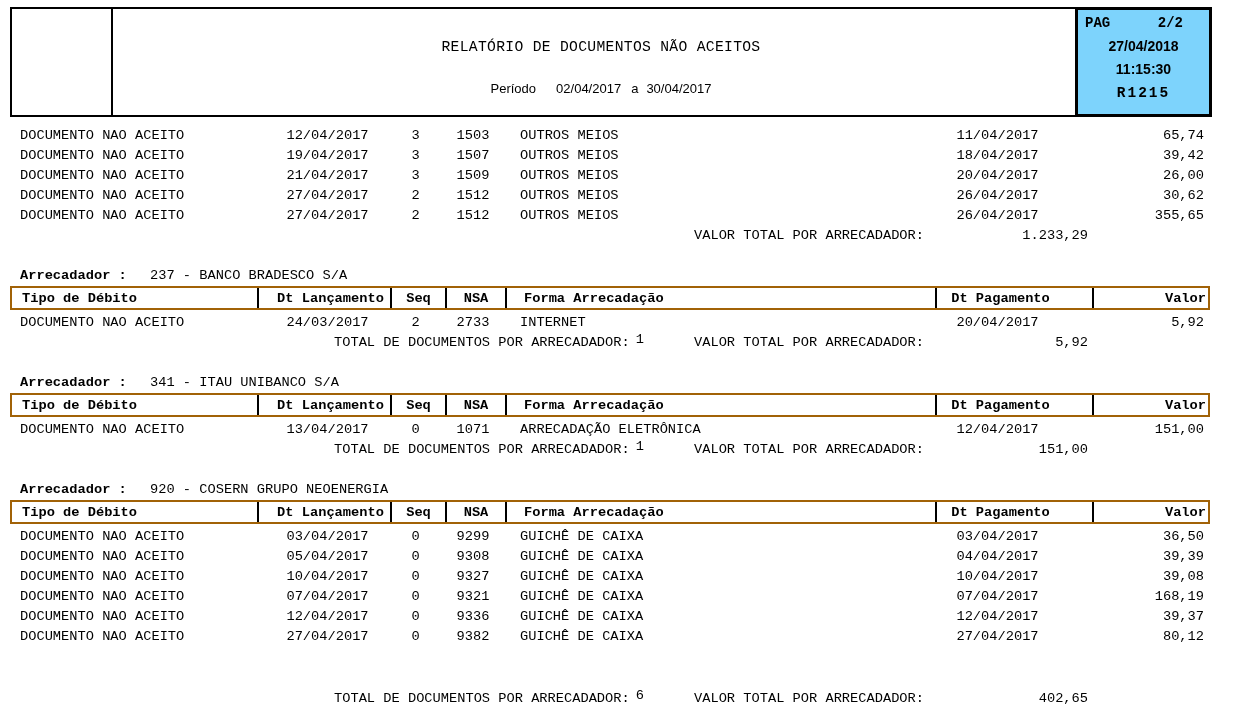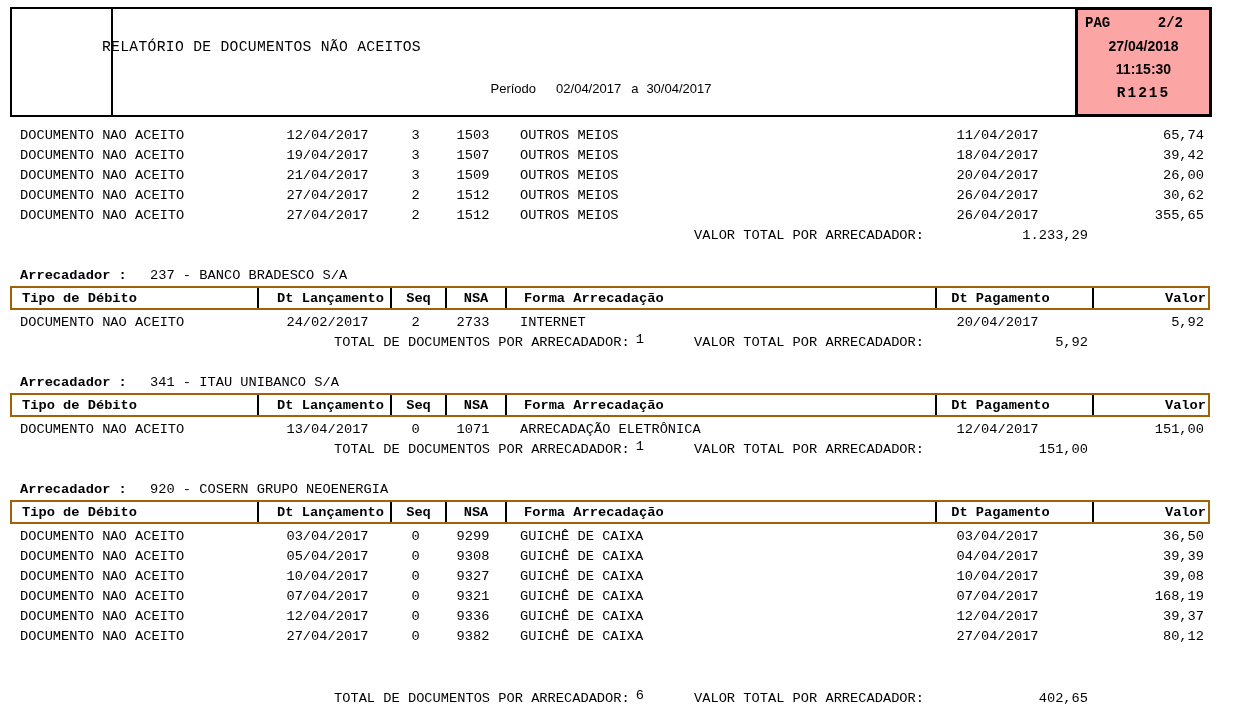--- a/index.html
+++ b/index.html
@@ -2,29 +2,29 @@
 <html><head>
 <meta charset="utf-8">
 <style>
   html,body{margin:0;padding:0;background:#fff;}
   #report{position:relative;width:1236px;height:705px;background:#ffffff;color:#000;
           font-family:"Liberation Mono","DejaVu Sans Mono",monospace;font-size:13.7px;overflow:hidden;}
 
   
   .header-box{position:absolute;left:10px;top:7px;width:1202px;height:110px;border:2px solid #000;box-sizing:border-box;background:#fff;}
   .logo-divider{position:absolute;left:99px;top:0;bottom:0;width:2px;background:#000;}
-  .hcenter{position:absolute;left:90px;right:110px;text-align:left;}
+  .hcenter{position:absolute;left:90px;right:110px;text-align:center;}
   .report-title{top:30px;font-size:14.7px;letter-spacing:.3px;white-space:pre;}
   .period-line{top:72px;display:flex;justify-content:center;align-items:baseline;
                font-family:"Liberation Sans","DejaVu Sans",sans-serif;font-size:13px;}
   .period-line .p-start{margin-left:20px;}
   .period-line .p-sep{margin-left:10px;}
   .period-line .p-end{margin-left:8px;}
 
-  .pag-box{position:absolute;left:1063px;top:-2px;bottom:-2px;right:-2px;border:3px solid #000;background:#fca5a5;box-sizing:border-box;}
+  .pag-box{position:absolute;left:1063px;top:-2px;bottom:-2px;right:-2px;border:3px solid #000;background:#7dd3fc;box-sizing:border-box;}
   .pag-row{display:flex;justify-content:space-between;padding:5px 26px 0 7px;font-weight:bold;font-size:14px;}
   .pag-date,.pag-time{font-family:"Liberation Sans","DejaVu Sans",sans-serif;font-weight:bold;font-size:14px;text-align:center;margin-top:7px;}
   .pag-code{font-weight:bold;font-size:14.5px;letter-spacing:2px;text-align:center;margin-top:8px;}
 
   
   .report-body{position:absolute;left:0;top:125px;width:1116px;}
   .grid{display:grid;grid-template-columns:245px 133px 55px 60px 430px 157px 120px;margin-left:10px;width:1200px;box-sizing:border-box;}
   .cell{display:flex;align-items:center;overflow:hidden;white-space:nowrap;}
   .c0{justify-content:flex-start;padding-left:10px;}
   .c1{justify-content:center;padding-left:12px;}
@@ -146,21 +146,21 @@
           <div class="cell c1">Dt Lançamento</div>
           <div class="cell c2">Seq</div>
           <div class="cell c3">NSA</div>
           <div class="cell c4">Forma Arrecadação</div>
           <div class="cell c5">Dt Pagamento</div>
           <div class="cell c6">Valor</div>
         </div>
         <div class="rows">
           <div class="grid trow">
             <div class="cell c0">DOCUMENTO NAO ACEITO</div>
-            <div class="cell c1">24/02/2017</div>
+            <div class="cell c1">24/03/2017</div>
             <div class="cell c2">2</div>
             <div class="cell c3">2733</div>
             <div class="cell c4">INTERNET</div>
             <div class="cell c5">20/04/2017</div>
             <div class="cell c6">5,92</div>
           </div>
         </div>
         <div class="total-row">
           <span class="tl"><span>TOTAL DE DOCUMENTOS POR ARRECADADOR:</span><span class="num">1</span></span>
           <span class="trl">VALOR TOTAL POR ARRECADADOR:</span>

